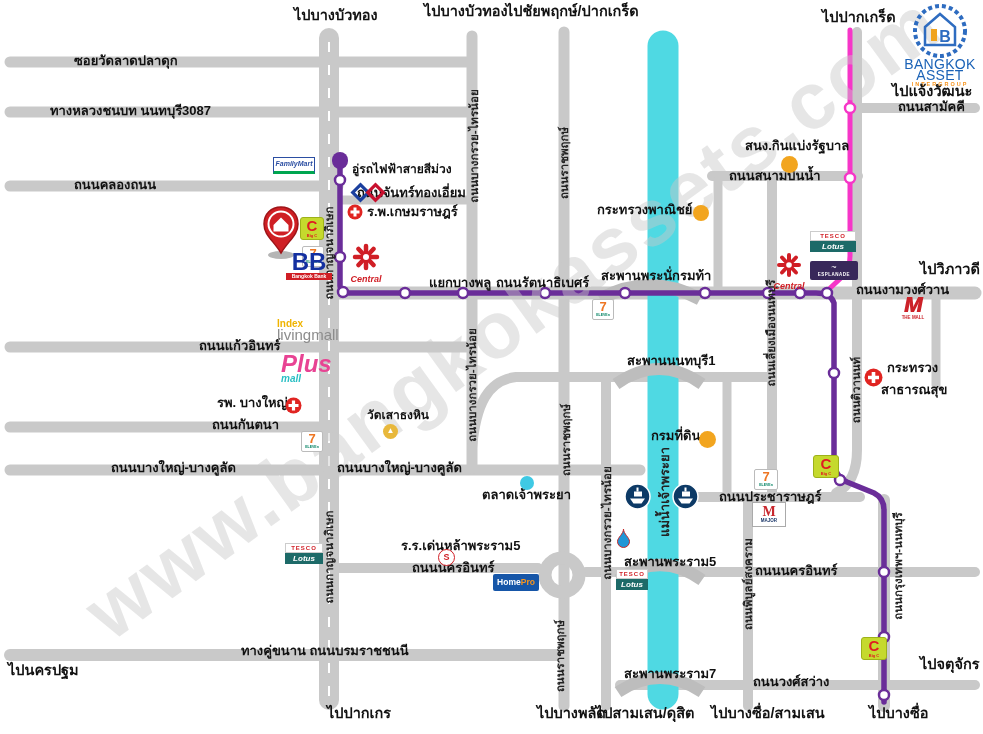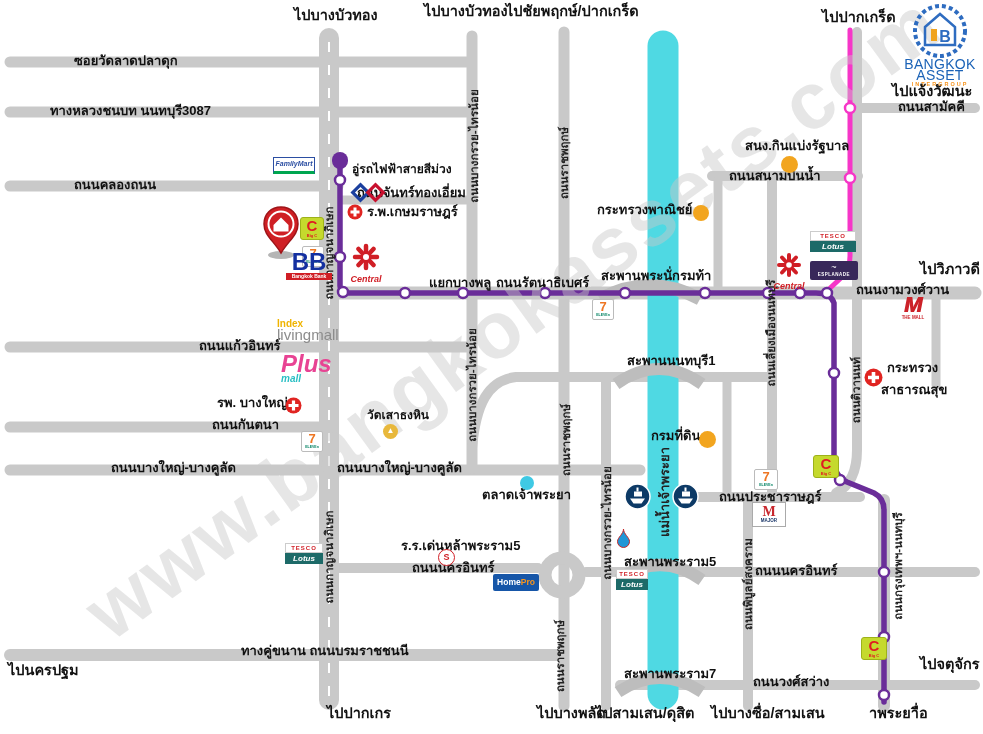--- a/index.html
+++ b/index.html
@@ -173,21 +173,21 @@
   <div class="lbl" style="left:881px;top:383px">สาธารณสุข</div>
   <div class="lbl" style="left:241px;top:644px">ทางคู่ขนาน ถนนบรมราชชนนี</div>
   <div class="lbl dest" style="left:8px;top:663px">ไปนครปฐม</div>
   <div class="lbl dest" style="left:327px;top:706px">ไปปากเกร</div>
   <div class="lbl" style="left:624px;top:667px">สะพานพระราม7</div>
   <div class="lbl" style="left:753px;top:675px">ถนนวงศ์สว่าง</div>
   <div class="lbl dest" style="left:920px;top:657px">ไปจตุจักร</div>
   <div class="lbl dest" style="left:537px;top:706px">ไปบางพลัด</div>
   <div class="lbl dest" style="left:596px;top:706px">ไปสามเสน/ดุสิต</div>
   <div class="lbl dest" style="left:711px;top:706px">ไปบางซื่อ/สามเสน</div>
-  <div class="lbl dest" style="left:869px;top:706px">าพระยาื่อ</div>
+  <div class="lbl dest" style="left:869px;top:706px">ไปบางซื่อ</div>
 
   <div class="vlbl" style="left:329px;top:253px">ถนนกาญจนาภิเษก</div>
   <div class="vlbl" style="left:329px;top:557px">ถนนกาญจนาภิเษก</div>
   <div class="vlbl" style="left:474px;top:146px">ถนนบางกรวย-ไทรน้อย</div>
   <div class="vlbl" style="left:472px;top:385px">ถนนบางกรวย-ไทรน้อย</div>
   <div class="vlbl" style="left:607px;top:523px">ถนนบางกรวย-ไทรน้อย</div>
   <div class="vlbl" style="left:564px;top:163px">ถนนราชพฤกษ์</div>
   <div class="vlbl" style="left:566px;top:440px">ถนนราชพฤกษ์</div>
   <div class="vlbl" style="left:560px;top:656px">ถนนราชพฤกษ์</div>
   <div class="vlbl" style="left:664px;top:492px;font-size:13px">แม่น้ำเจ้าพระยา</div>

